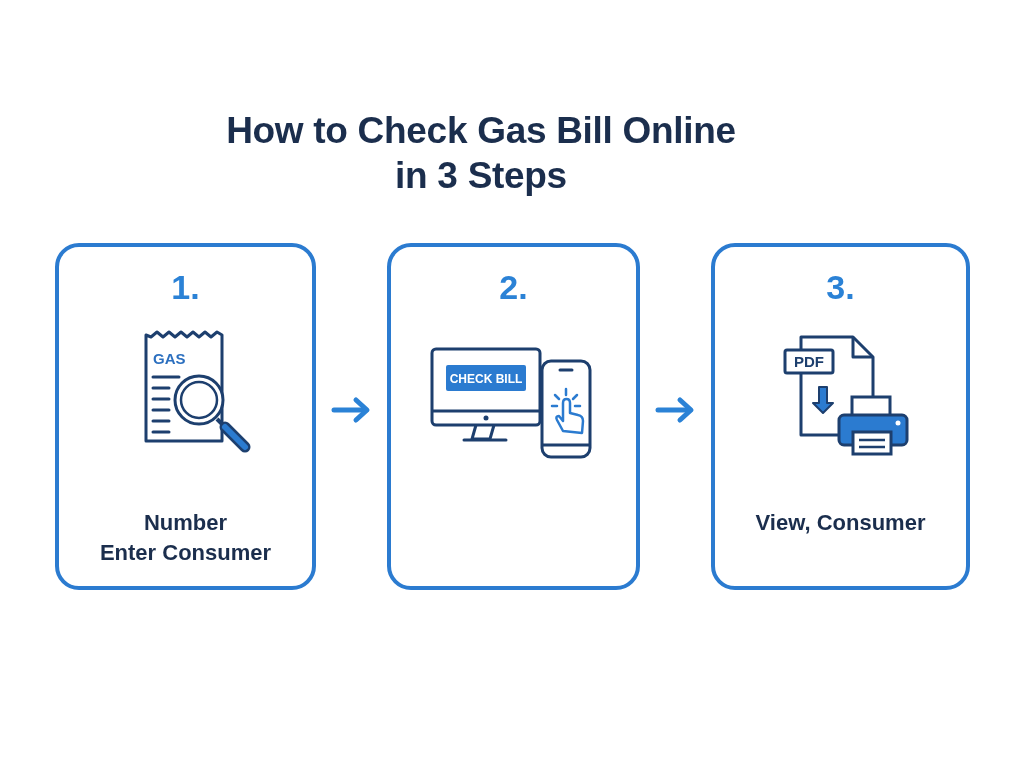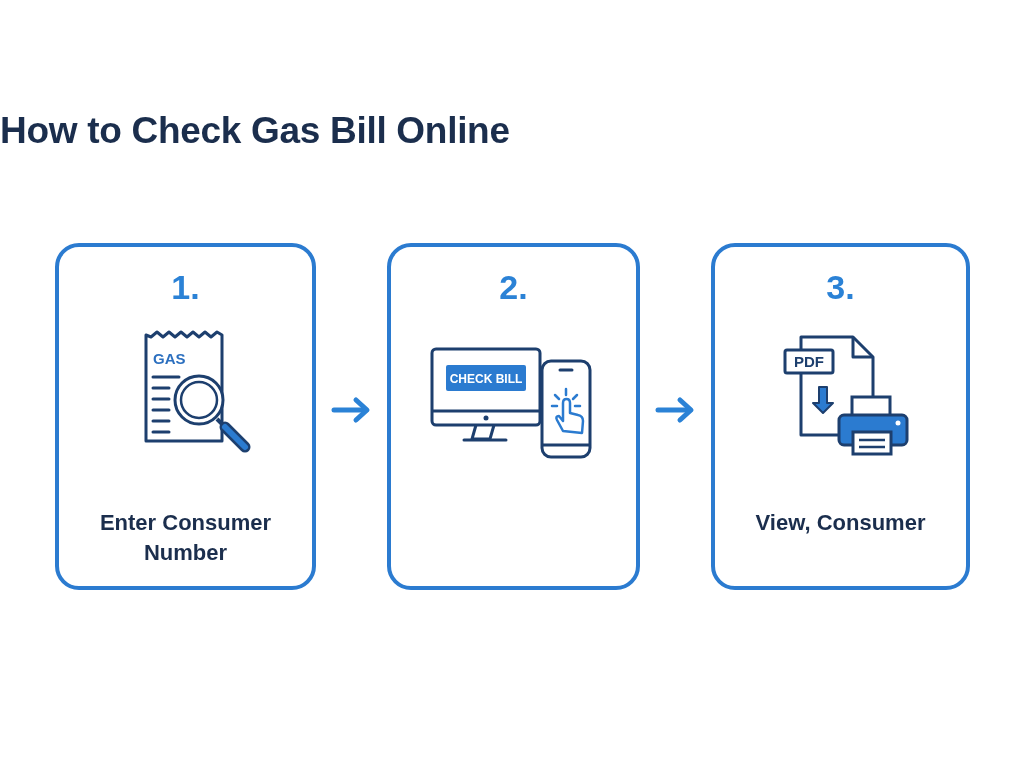--- a/index.html
+++ b/index.html
@@ -1,21 +1,21 @@
 <!DOCTYPE html>
 <html><head>
 <meta charset="utf-8">
 <style>
   html, body { margin:0; padding:0; }
   body {
     width:1024px; height:768px; background:#ffffff; position:relative; overflow:hidden;
     font-family:"Liberation Sans", sans-serif;
   }
   .title {
-    position:absolute; left:0; top:108px; width:962px; 
+    position:absolute; left:0; top:108px; width:962px; text-align:center;
     color:#1b2e4d; font-weight:bold; font-size:37px; line-height:45px; letter-spacing:-0.3px;
   }
   .card {
     position:absolute; top:243px; height:347px; box-sizing:border-box;
     border:4px solid #2b7bd0; border-radius:24px; background:#fff;
   }
   .card .num {
     position:absolute; left:0; right:0; top:20px; text-align:center;
     color:#2b82d6; font-weight:bold; font-size:34px; line-height:40px;
   }
@@ -24,20 +24,21 @@
     color:#1b2e4d; font-weight:bold; font-size:22px; line-height:30px;
   }
   .card .icon { position:absolute; }
   .arrow { position:absolute; top:395px; }
 </style>
 </head>
 <body>
 
 <div class="title">
   <div>How to Check Gas Bill Online</div>
+  <div>in 3 Steps</div>
 </div>
 
 <div class="card" style="left:55px; width:261px;">
   <div class="num">1.</div>
   <svg class="icon" style="left:80px; top:82px;" width="120" height="130" viewBox="0 0 120 130">
     <path d="M7 6 L7 112 L83 112 L83 6 L78 3 L72 8 L66 3 L60 8 L54 3 L48 8 L42 3 L36 8 L30 3 L24 8 L18 3 L12 8 Z" fill="#fff" stroke="#1d3f6e" stroke-width="3" stroke-linejoin="round"></path>
     <text x="14" y="35" font-family="Liberation Sans, sans-serif" font-weight="bold" font-size="15" fill="#2b6fbf">GAS</text>
     <g stroke="#1d3f6e" stroke-width="3" stroke-linecap="round">
       <line x1="14" y1="48" x2="40" y2="48"></line>
       <line x1="14" y1="59" x2="30" y2="59"></line>
@@ -46,22 +47,22 @@
       <line x1="14" y1="92" x2="30" y2="92"></line>
       <line x1="14" y1="103" x2="30" y2="103"></line>
     </g>
     <circle cx="60" cy="71" r="24" fill="#fff" stroke="#1d3f6e" stroke-width="3"></circle>
     <circle cx="60" cy="71" r="18" fill="#fff" stroke="#1d3f6e" stroke-width="2.5"></circle>
     <line x1="78" y1="90" x2="85" y2="97" stroke="#1d3f6e" stroke-width="4"></line>
     <line x1="86" y1="98" x2="106" y2="118" stroke="#1d3f6e" stroke-width="11" stroke-linecap="round"></line>
     <line x1="86" y1="98" x2="106" y2="118" stroke="#2b7bd0" stroke-width="6" stroke-linecap="round"></line>
   </svg>
   <div class="label" style="top:261px;">
+    <div>Number</div>
     <div>Enter Consumer</div>
-    <div>Number</div>
   </div>
 </div>
 
 <svg class="arrow" style="left:330px;" width="44" height="30" viewBox="0 0 44 30">
   <g stroke="#2b82d6" stroke-width="5" stroke-linecap="round" stroke-linejoin="round" fill="none">
     <line x1="4" y1="15" x2="36" y2="15"></line>
     <polyline points="26,5 37,15 26,25"></polyline>
   </g>
 </svg>
 

